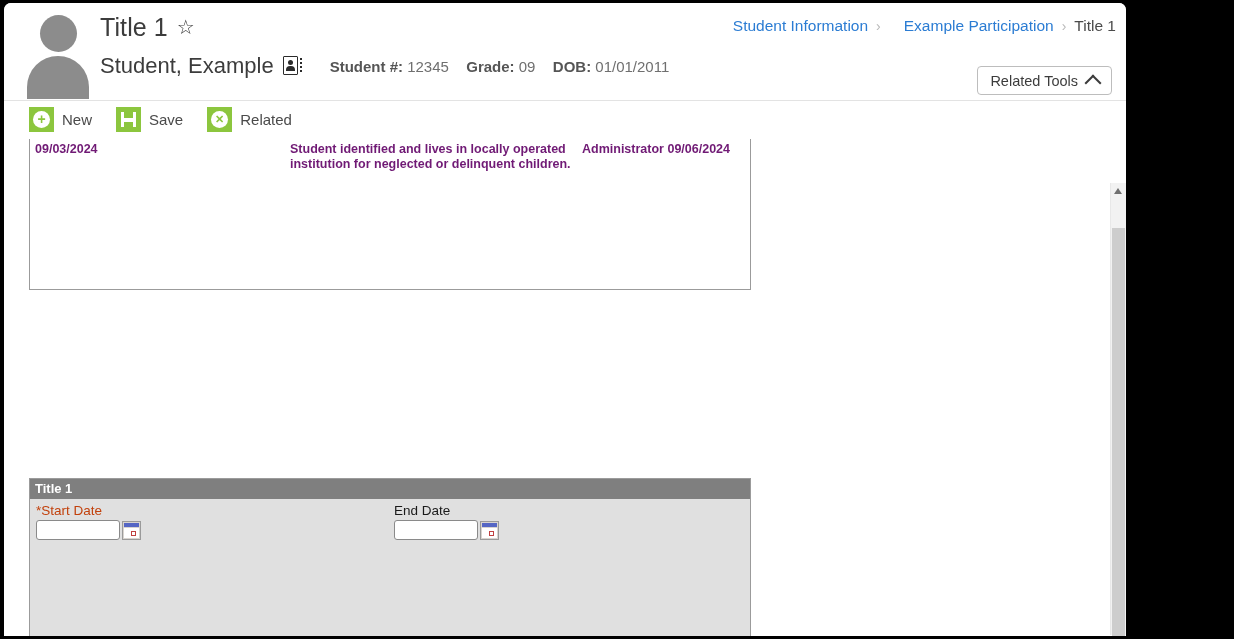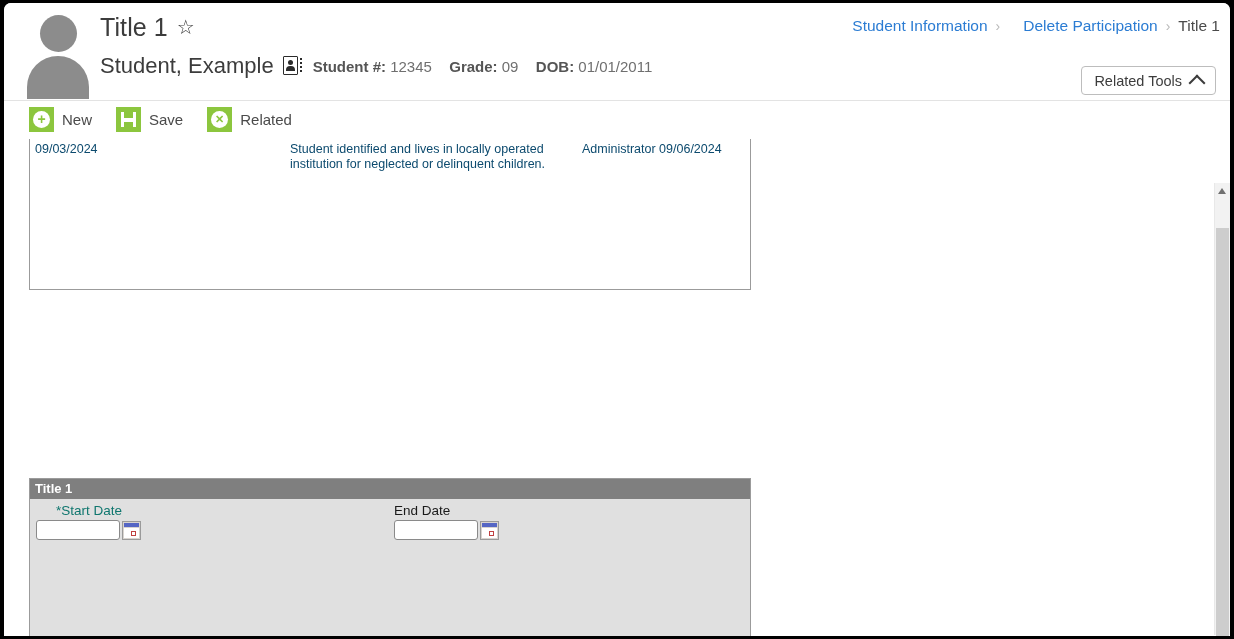--- a/index.html
+++ b/index.html
@@ -11,21 +11,21 @@
     width: 1234px;
     height: 639px;
     overflow: hidden;
     font-family: "Liberation Sans", sans-serif;
   }
 
   .window {
     position: absolute;
     left: 4px;
     top: 3px;
-    width: 1226px;
+    width: 1122px;
     height: 633px;
     background: #ffffff;
     border-radius: 7px 7px 0 0;
     overflow: hidden;
     box-shadow: 0 0 3px rgba(0,0,0,0.25);
   }
 
   
   .header {
     position: relative;
@@ -129,21 +129,21 @@
   }
   .contact-card-icon .ring {
     position: absolute;
     right: 0; top: 2px;
     width: 2px; height: 2px;
     background: #2b2b2b;
     box-shadow: 0 4px 0 #2b2b2b, 0 8px 0 #2b2b2b, 0 12px 0 #2b2b2b;
   }
 
   .meta {
-    margin-left: 7px;
+    margin-left: 24px;
     font-size: 15px;
     color: #6f6f6f;
     white-space: nowrap;
   }
   .meta b {
     color: #555555;
     font-weight: bold;
   }
   .meta .sp { display: inline-block; width: 9px; }
 
@@ -293,24 +293,25 @@
     border-bottom: 1px solid #8a8a8a;
     text-align: left;
     font-weight: normal;
     font-size: 12.5px;
     color: #4b28d0;
     padding: 2px 5px 3px 5px;
   }
   table.grid th:last-child { border-right: none; }
   table.grid td {
     font-size: 12.5px;
-    color: #0c4a6e;
+    color: #701a75;
     padding: 3px 5px 2px 5px;
     vertical-align: top;
     line-height: 15px;
+    font-weight: bold;
   }
   .grid-body {
     border: 1px solid #9b9b9b;
     border-top: none;
     height: 150px;
     background: #ffffff;
     overflow: hidden;
   }
 
   
@@ -330,21 +331,21 @@
     padding: 4px 0 0 6px;
     position: relative;
     height: 276px;
   }
 
   .fld-label {
     font-size: 13.5px;
     color: #1a1a1a;
     margin-bottom: 2px;
   }
-  .fld-label.req { color: #0f766e; margin-left: 20px; }
+  .fld-label.req { color: #c2410c; }
 
   .date-group {
     position: absolute;
     display: flex;
     flex-direction: column;
   }
   .date-input-wrap {
     display: flex;
     align-items: flex-start;
     gap: 2px;
@@ -476,21 +477,21 @@
         <span>09</span>
         <span class="sp"></span>
         <b>DOB:</b>
         <span>01/01/2011</span>
       </span>
     </div>
 
     <div class="breadcrumb">
       <span class="crumb-link">Student Information</span>
       <span class="crumb-sep">›</span>
-      <span class="crumb-link">Delete Participation</span>
+      <span class="crumb-link">Example Participation</span>
       <span class="crumb-sep">›</span>
       <span class="crumb-current">Title 1</span>
     </div>
 
     <div class="related-tools">
       <span>Related Tools</span>
       <span class="chev-up"></span>
     </div>
   </div>
 

